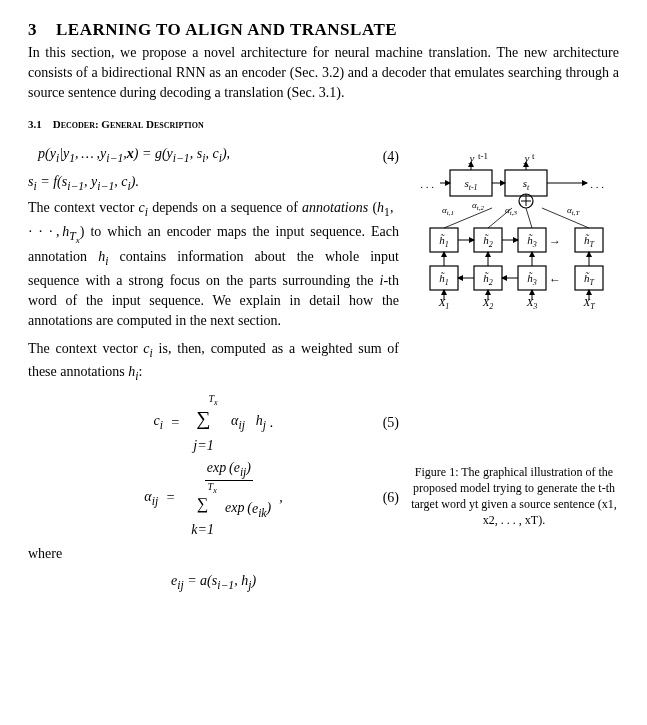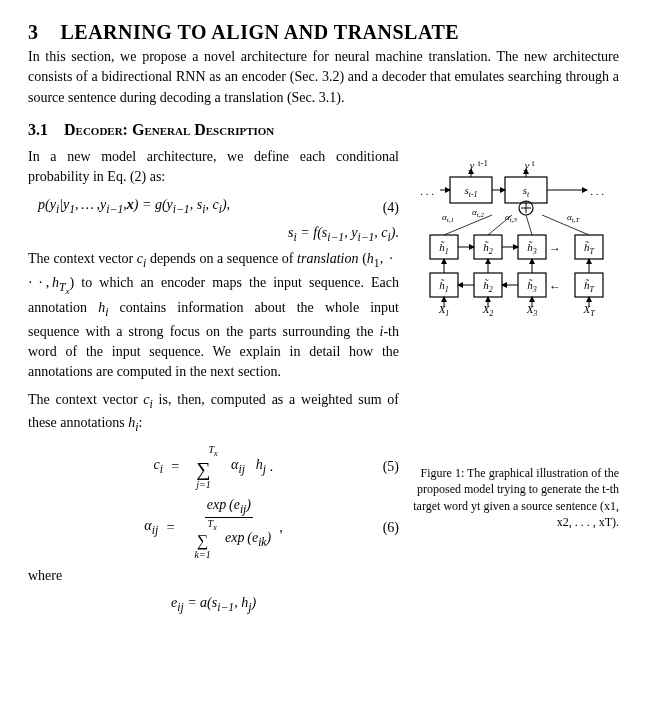--- a/index.html
+++ b/index.html
@@ -6,29 +6,29 @@
     body {
       background: #fff;
       font-family: "Times New Roman", Times, serif;
       font-size: 14px;
       color: #000;
       width: 647px;
       padding: 18px 28px 18px 28px;
       line-height: 1.45;
     }
     .section-title {
-      font-size: 20px;
+      font-size: 17px;
       font-weight: bold;
       letter-spacing: 0.5px;
       text-transform: uppercase;
       margin-bottom: 10px;
       font-variant: small-caps;
     }
     .subsection-title {
-      font-size: 16px;
+      font-size: 11px;
       font-weight: bold;
       font-variant: small-caps;
       margin: 12px 0 6px 0;
     }
     p {
       margin-bottom: 7px;
       text-align: justify;
     }
     .main-layout {
       display: flex;
@@ -56,21 +56,22 @@
       justify-content: center;
       margin: 6px 0;
       position: relative;
     }
     .eq-block .eq-number {
       position: absolute;
       right: 0;
     }
     .fig-caption {
       font-size: 12px;
-      text-align: right;
+      text-align: center;
+      margin-top: 6px;
       line-height: 1.35;
     }
     .italic { font-style: italic; }
     .bold { font-weight: bold; }
     .formula {
       font-family: "Times New Roman", Times, serif;
       font-style: italic;
     }
     .fraction {
       display: inline-flex;
@@ -99,22 +100,23 @@
     .sum-block .sum-sym {
       font-size: 20px;
       line-height: 1;
     }
     .sum-block .sum-top {
       font-size: 10px;
       line-height: 1.1;
       margin-left: 19px;
     }
     .sum-block .sum-bot {
-      font-size: 10px;
+      font-size: 14px;
       line-height: 1.1;
+      margin-top: 10px;
     }
     
     .figure-svg {
       margin-top: 8px;
     }
   </style>
 </head>
 <body>
 
 <div>
@@ -130,41 +132,38 @@
 <div style="margin:10px 0 6px 0;">
   <span class="subsection-title">
     <span>3.1</span>
     &nbsp;&nbsp;
     <span>Decoder: General Description</span>
   </span>
 </div>
 
 <div class="main-layout">
   <div class="text-col">
-    <p>
-      <span>In a new model architecture, we define each conditional probability in Eq. (2) as:</span>
-    </p>
 
     <div class="eq-block" style="margin: 4px 0 4px 0; justify-content: flex-start; padding-left: 10px; align-items: flex-end;">
       <span class="formula">
         <span class="italic">p</span>(<span class="italic">y<sub>i</sub></span>|<span class="italic">y</span><sub>1</sub>, … ,<span class="italic">y<sub>i−1</sub></span>,<span class="bold" style="font-weight:bold; font-style:italic;">x</span>)&nbsp;=&nbsp;<span class="italic">g</span>(<span class="italic">y<sub>i−1</sub></span>,&nbsp;<span class="italic">s<sub>i</sub></span>,&nbsp;<span class="italic">c<sub>i</sub></span>),
       </span>
       <span class="eq-number" style="position:absolute; right:0;">(4)</span>
     </div>
 
 
-    <div class="eq-block" style="margin: 3px 0 3px 0; justify-content: flex-end;">
+    <div class="eq-block" style="margin: 3px 0 3px 0; justify-content: flex-start;">
       <span class="formula">
         <span class="italic">s<sub>i</sub></span>&nbsp;=&nbsp;<span class="italic">f</span>(<span class="italic">s<sub>i−1</sub></span>,&nbsp;<span class="italic">y<sub>i−1</sub></span>,&nbsp;<span class="italic">c<sub>i</sub></span>).
       </span>
     </div>
 
 
     <p>
-      The context vector <span class="italic">c<sub>i</sub></span> depends on a sequence of <span class="italic">translation</span>
+      The context vector <span class="italic">c<sub>i</sub></span> depends on a sequence of <span class="italic">annotations</span>
       (<span class="italic">h</span><sub>1</sub>,  ·  ·  · , <span class="italic">h<sub>T<sub style="font-size:9px;">x</sub></sub></span>) to which an encoder maps the input sequence. Each annotation <span class="italic">h<sub>i</sub></span> contains information about the whole input sequence with a strong focus on the parts surrounding the <span class="italic">i</span>-th word of the input sequence. We explain in detail how the annotations are computed in the next section.
     </p>
 
     <p>
       The context vector <span class="italic">c<sub>i</sub></span> is, then, computed as a weighted sum of these annotations <span class="italic">h<sub>i</sub></span>:
     </p>
 
     <div class="eq-block" style="margin: 6px 0 6px 0; justify-content: center;">
       <span class="formula" style="display:inline-flex; align-items:center; gap:4px;">
         <span class="italic">c<sub>i</sub></span>

